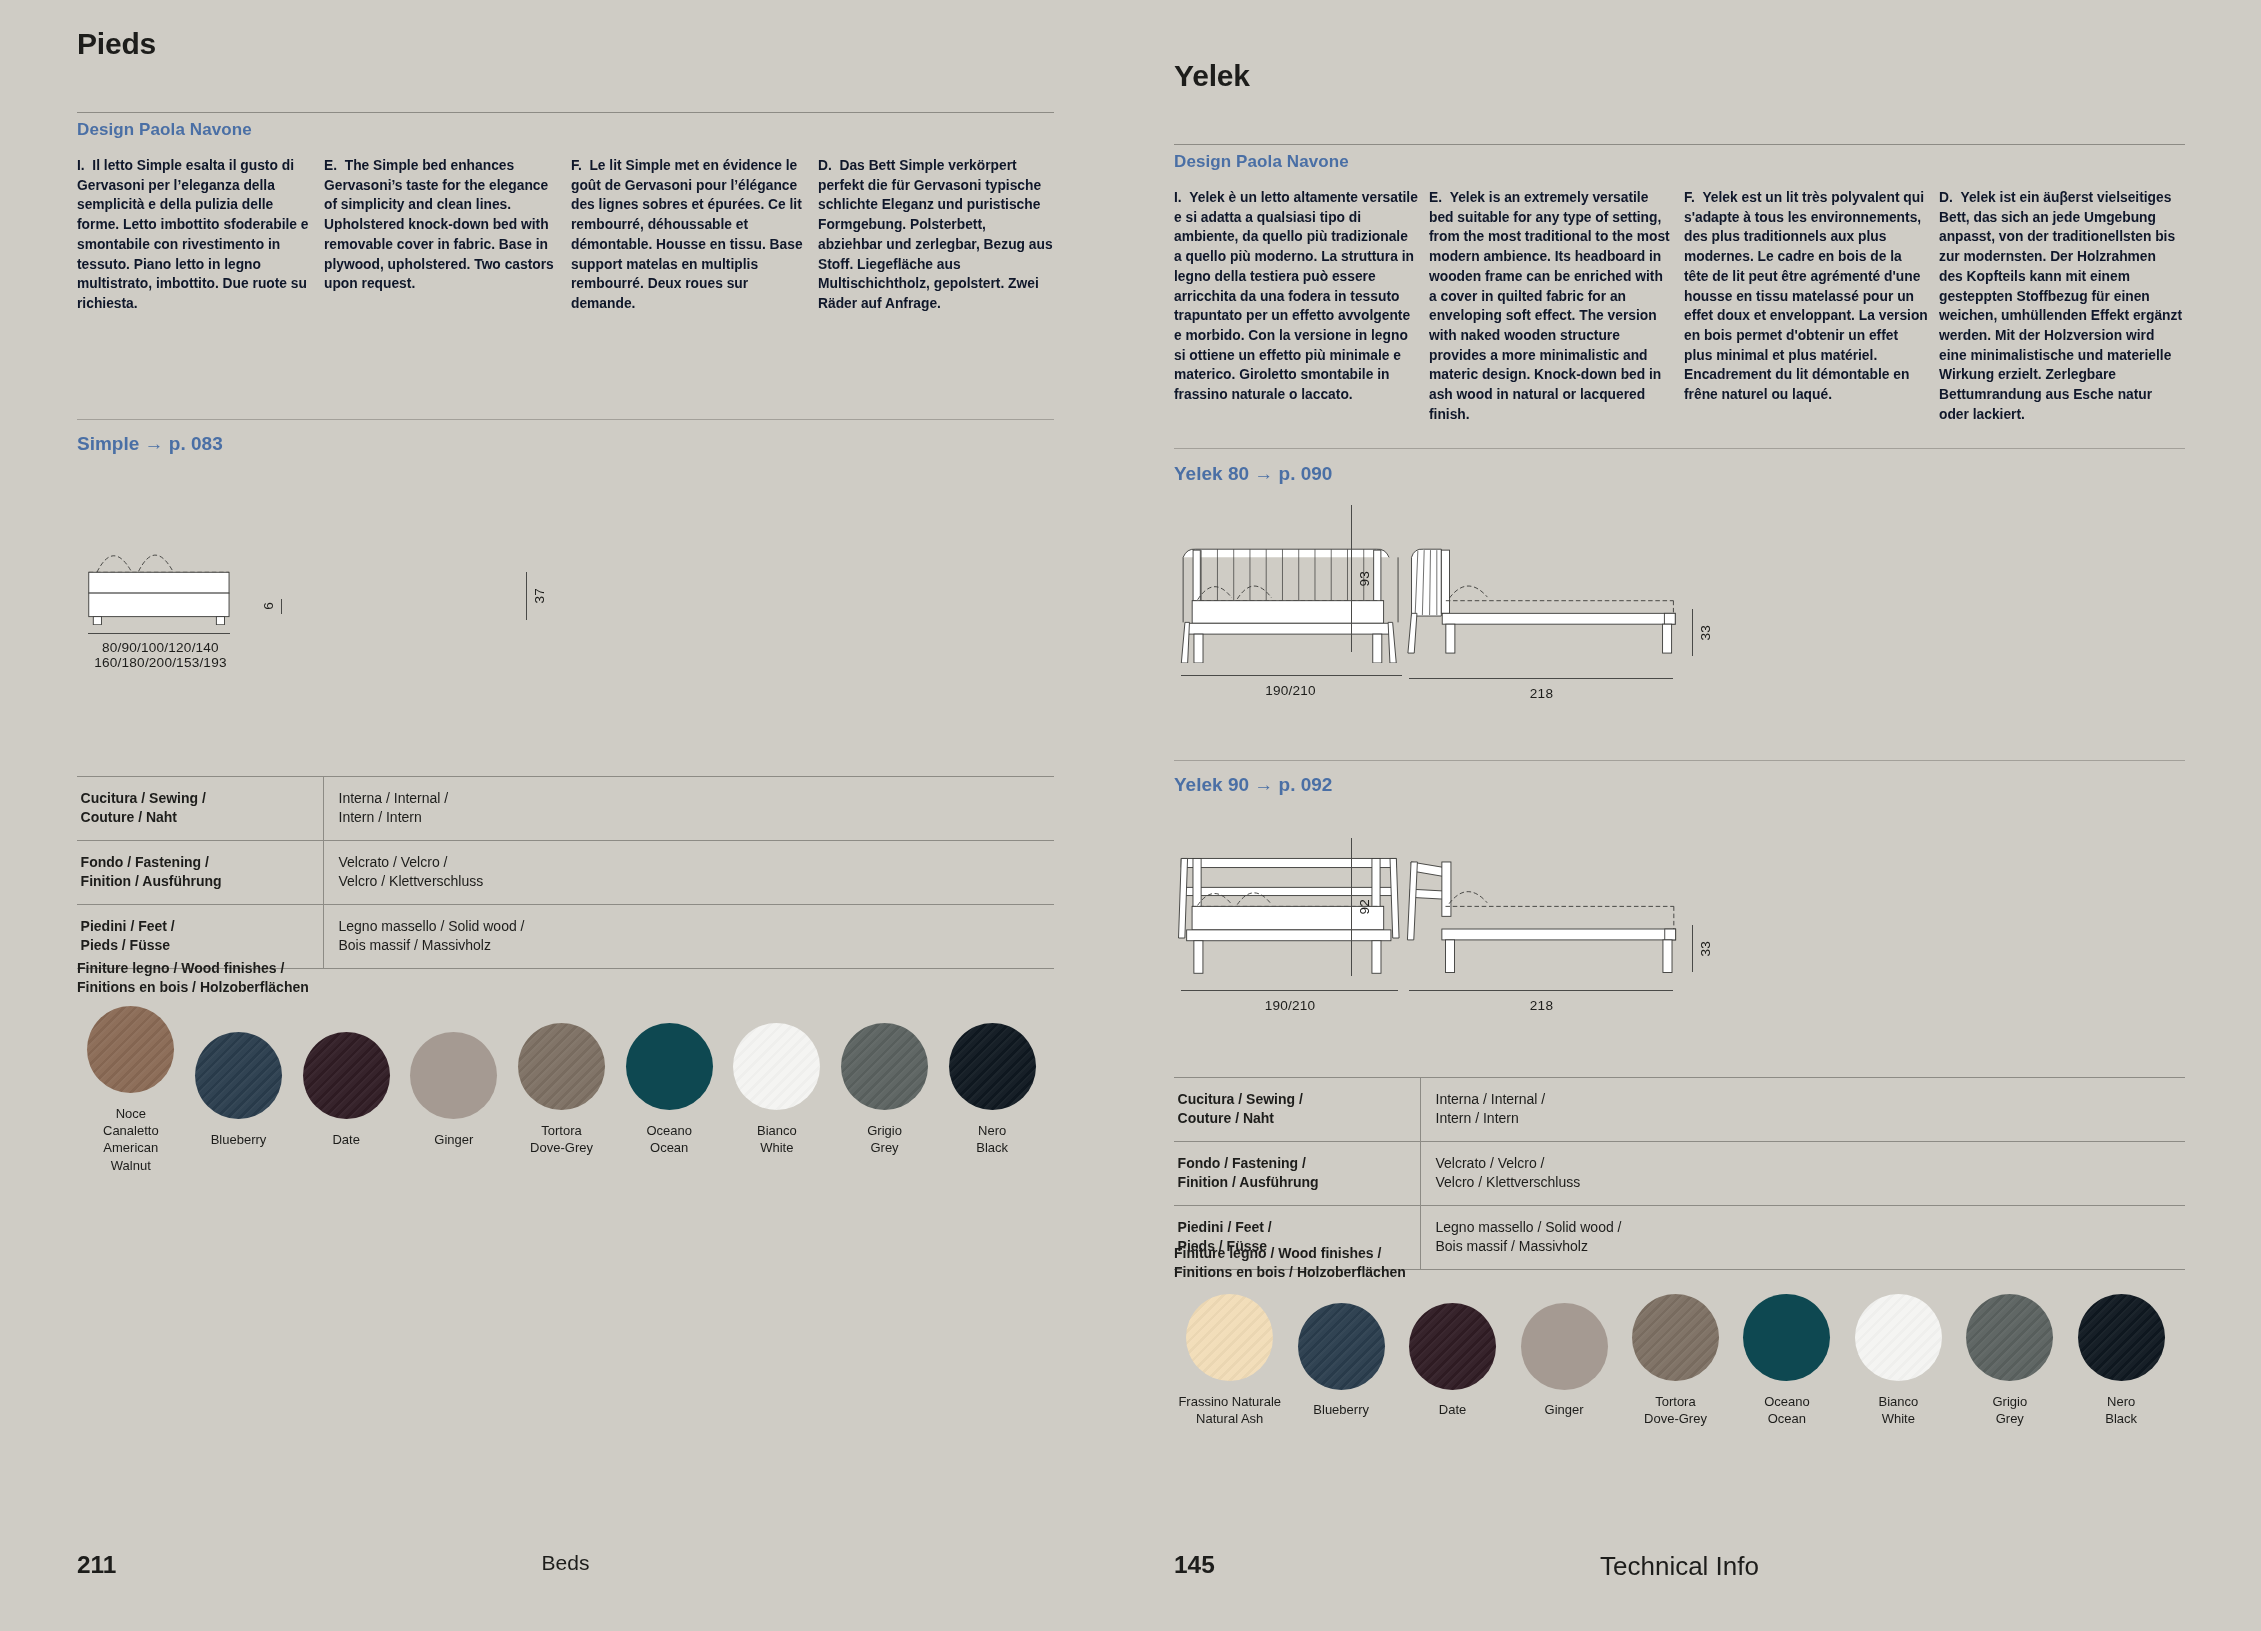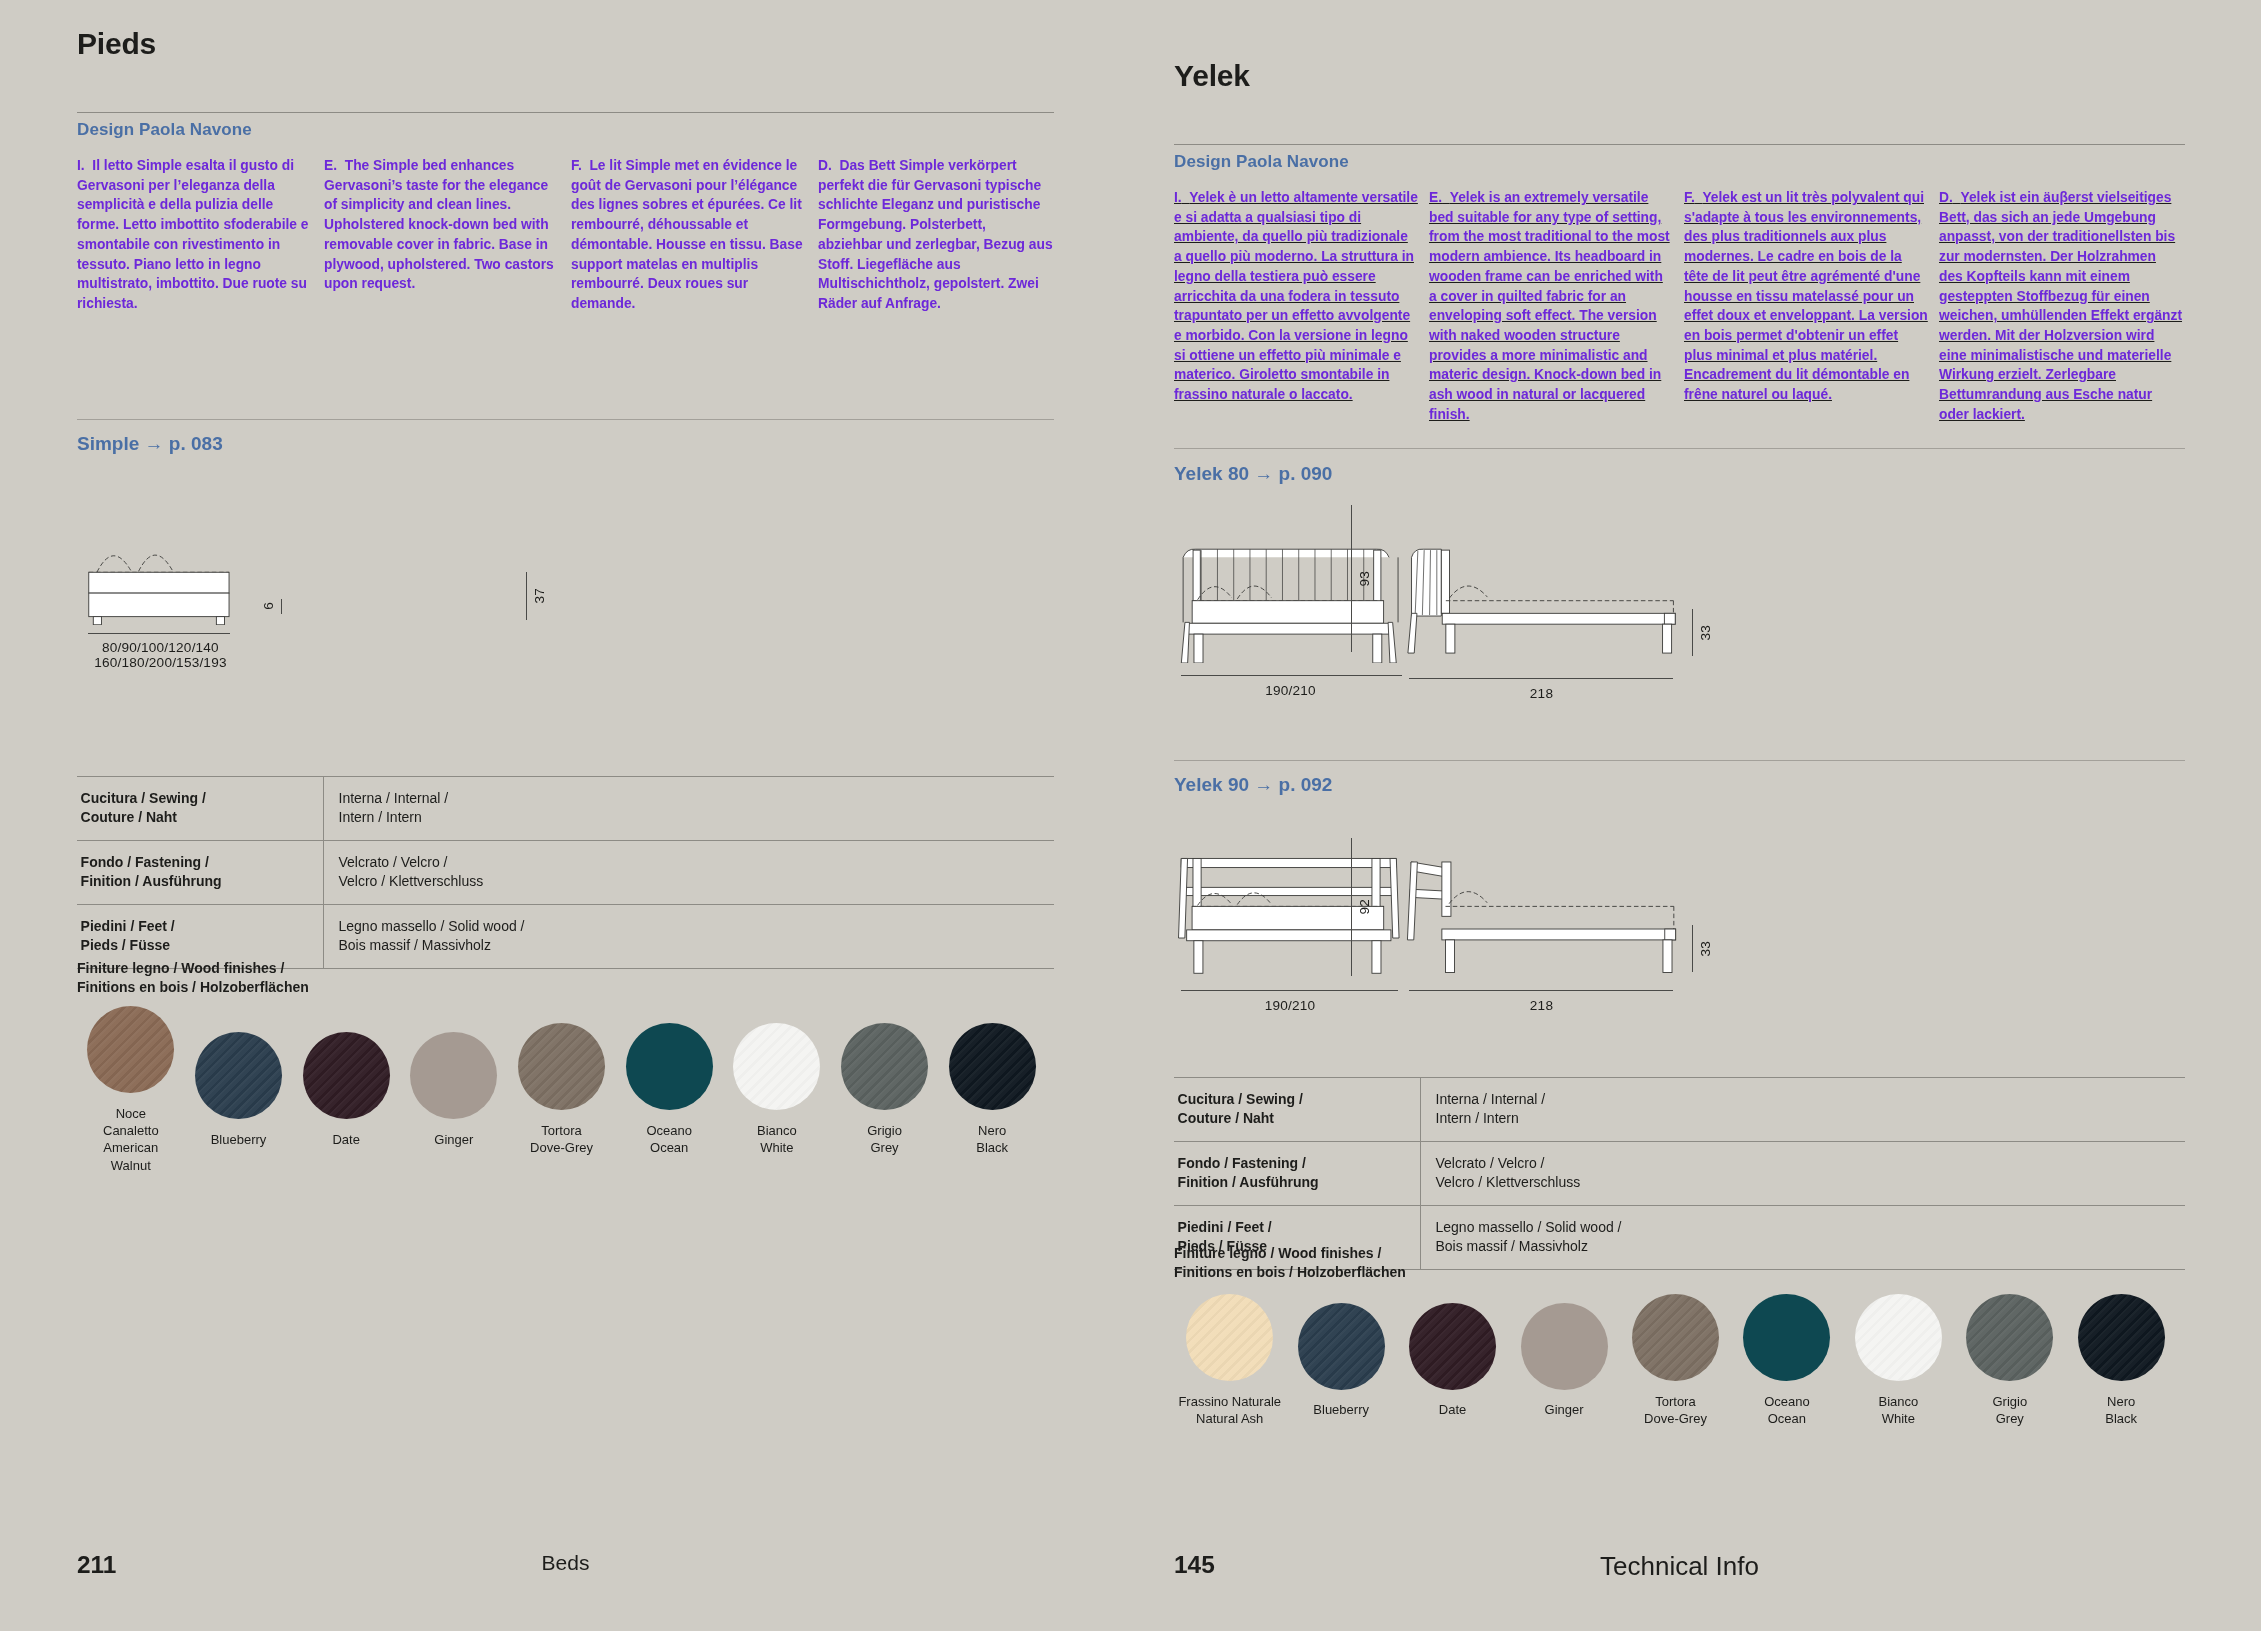--- a/index.html
+++ b/index.html
@@ -23,21 +23,21 @@
   }
   .rule{position:absolute;left:0;right:0;height:0.9px;background:#8d8b85;}
   .rule.thin{background:#a3a09a;}
   .designer{
     position:absolute;left:0;font-size:17px;font-weight:700;color:#4a6fa5;
     letter-spacing:0.1px;
   }
 
   
   .desc-cols{position:absolute;left:0;right:0;display:flex;gap:0;}
-  .desc-col{font-size:13.8px;line-height:1.43;font-weight:700;color:#6d28d9;}
+  .desc-col{font-size:13.8px;line-height:1.43;font-weight:700;color:#0f172a;}
   .desc-col .lbl{font-weight:700;}
   .page.left .desc-col{width:251px;margin-right:11px;}
   .page.right .desc-col{width:244px;margin-right:11px;}
 
   
   .draw-link{
     position:absolute;left:0;font-size:19px;font-weight:700;color:#4a6fa5;
   }
   .draw-area{position:absolute;left:0;right:0;}
   .dim-label{
@@ -267,21 +267,21 @@
 
   <div class="page right">
     <div class="page-inner">
 
       <div class="prod-title">Yelek</div>
 
       <div class="rule" style="top:112px;"></div>
 
       <div class="designer" style="top:120px;">Design Paola Navone</div>
 
-      <div class="desc-cols" style="top:156px;text-decoration:underline;">
+      <div class="desc-cols" style="top:156px;">
         <div class="desc-col">
           <span class="lbl">I.</span>&nbsp;&nbsp;<span>Yelek è un letto altamente versatile e si adatta a qualsiasi tipo di ambiente, da quello più tradizionale a quello più moderno. La struttura in legno della testiera può essere arricchita da una fodera in tessuto trapuntato per un effetto avvolgente e morbido. Con la versione in legno si ottiene un effetto più minimale e materico. Giroletto smontabile in frassino naturale o laccato.</span>
         </div>
         <div class="desc-col">
           <span class="lbl">E.</span>&nbsp;&nbsp;<span>Yelek is an extremely versatile bed suitable for any type of setting, from the most traditional to the most modern ambience. Its headboard in wooden frame can be enriched with a cover in quilted fabric for an enveloping soft effect. The version with naked wooden structure provides a more minimalistic and materic design. Knock-down bed in ash wood in natural or lacquered finish.</span>
         </div>
         <div class="desc-col">
           <span class="lbl">F.</span>&nbsp;&nbsp;<span>Yelek est un lit très polyvalent qui s'adapte à tous les environnements, des plus traditionnels aux plus modernes. Le cadre en bois de la tête de lit peut être agrémenté d'une housse en tissu matelassé pour un effet doux et enveloppant. La version en bois permet d'obtenir un effet plus minimal et plus matériel. Encadrement du lit démontable en frêne naturel ou laqué.</span>
         </div>
         <div class="desc-col" style="margin-right:0;">

